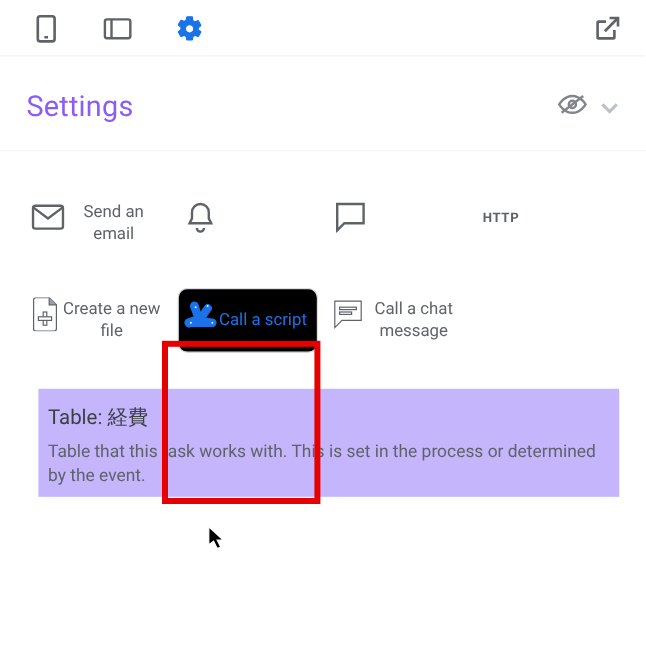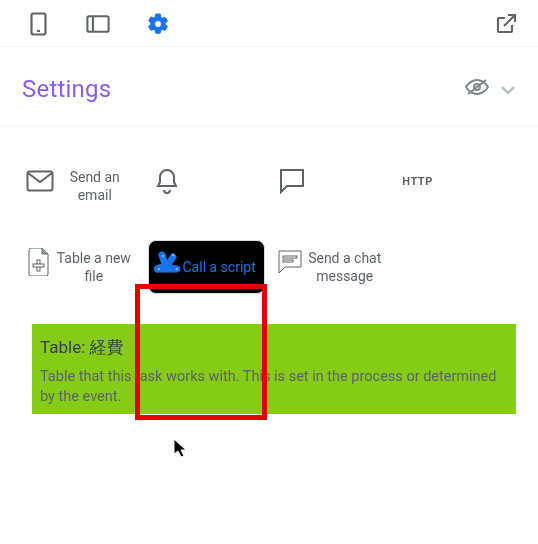--- a/index.html
+++ b/index.html
@@ -68,21 +68,21 @@
     pointer-events: none;
   }
   .cursor {
     position: absolute;
     width: 14px; height: 20px;
     pointer-events: none;
   }
   .infobox {
     margin: 12px 22px 0 32px;
     padding: 12px 8px 8px 8px;
-    background: #84cc16;
+    background: #c4b5fd;
   }
   .infobox .title { font-size: 17px; color: #3c4043; font-weight: 400; margin-bottom: 8px; }
   .infobox .desc { font-size: 14.5px; color: #5f6368; line-height: 1.35; }
 </style>
 </head>
 <body>
 
 <div class="topbar">
   <div class="left">
     <div class="icon-btn">
@@ -164,21 +164,21 @@
   </div>
   <div class="tile">
     <div class="ticon">
       <svg width="22" height="28" viewBox="0 0 22 28" fill="#5f6368" stroke="none">
           <path d="M3 0h11l6 6v20a2 2 0 0 1-2 2H3a2 2 0 0 1-2-2V2a2 2 0 0 1 2-2z"></path>
           <path d="M14 0v6h6" fill="#9aa0a6"></path>
           <rect x="9" y="12" width="3" height="11" fill="#fff"></rect>
           <rect x="5" y="16" width="11" height="3" fill="#fff"></rect>
         </svg>
     </div>
-    <div class="tlabel">Table a new file</div>
+    <div class="tlabel">Create a new file</div>
   </div>
   <div class="tile selected">
     <div class="ticon">
       <svg width="30" height="26" viewBox="0 0 30 26" stroke="none">
           <path d="M6 23h18a3 3 0 0 0 0-6l-6-1 5-7a3 3 0 0 0-5-3l-4 6-2-7a3 3 0 0 0-6 2l3 8-6 2a3 3 0 0 0 3 6z"></path>
           <circle cx="6" cy="20" r="1.3" fill="#fff"></circle>
           <circle cx="10" cy="7" r="1.3" fill="#fff"></circle>
           <circle cx="20" cy="6" r="1.3" fill="#fff"></circle>
           <circle cx="24" cy="20" r="1.3" fill="#fff"></circle>
         </svg>
@@ -186,21 +186,21 @@
     <div class="tlabel">Call a script</div>
   </div>
   <div class="tile">
     <div class="ticon">
       <svg width="26" height="26" viewBox="0 0 26 26" fill="#5f6368" stroke="none">
           <path d="M2 2h22v16H8l-6 6z"></path>
           <rect x="6" y="7" width="14" height="2" fill="#fff"></rect>
           <rect x="6" y="11" width="10" height="2" fill="#fff"></rect>
         </svg>
     </div>
-    <div class="tlabel">Send a chat message</div>
+    <div class="tlabel">Call a chat message</div>
   </div>
 </div>
 
 <div class="infobox">
   <div class="title">
     <span>Table: </span><span>経費</span>
   </div>
   <div class="desc">Table that this task works with. This is set in the process or determined by the event.</div>
 </div>
 

